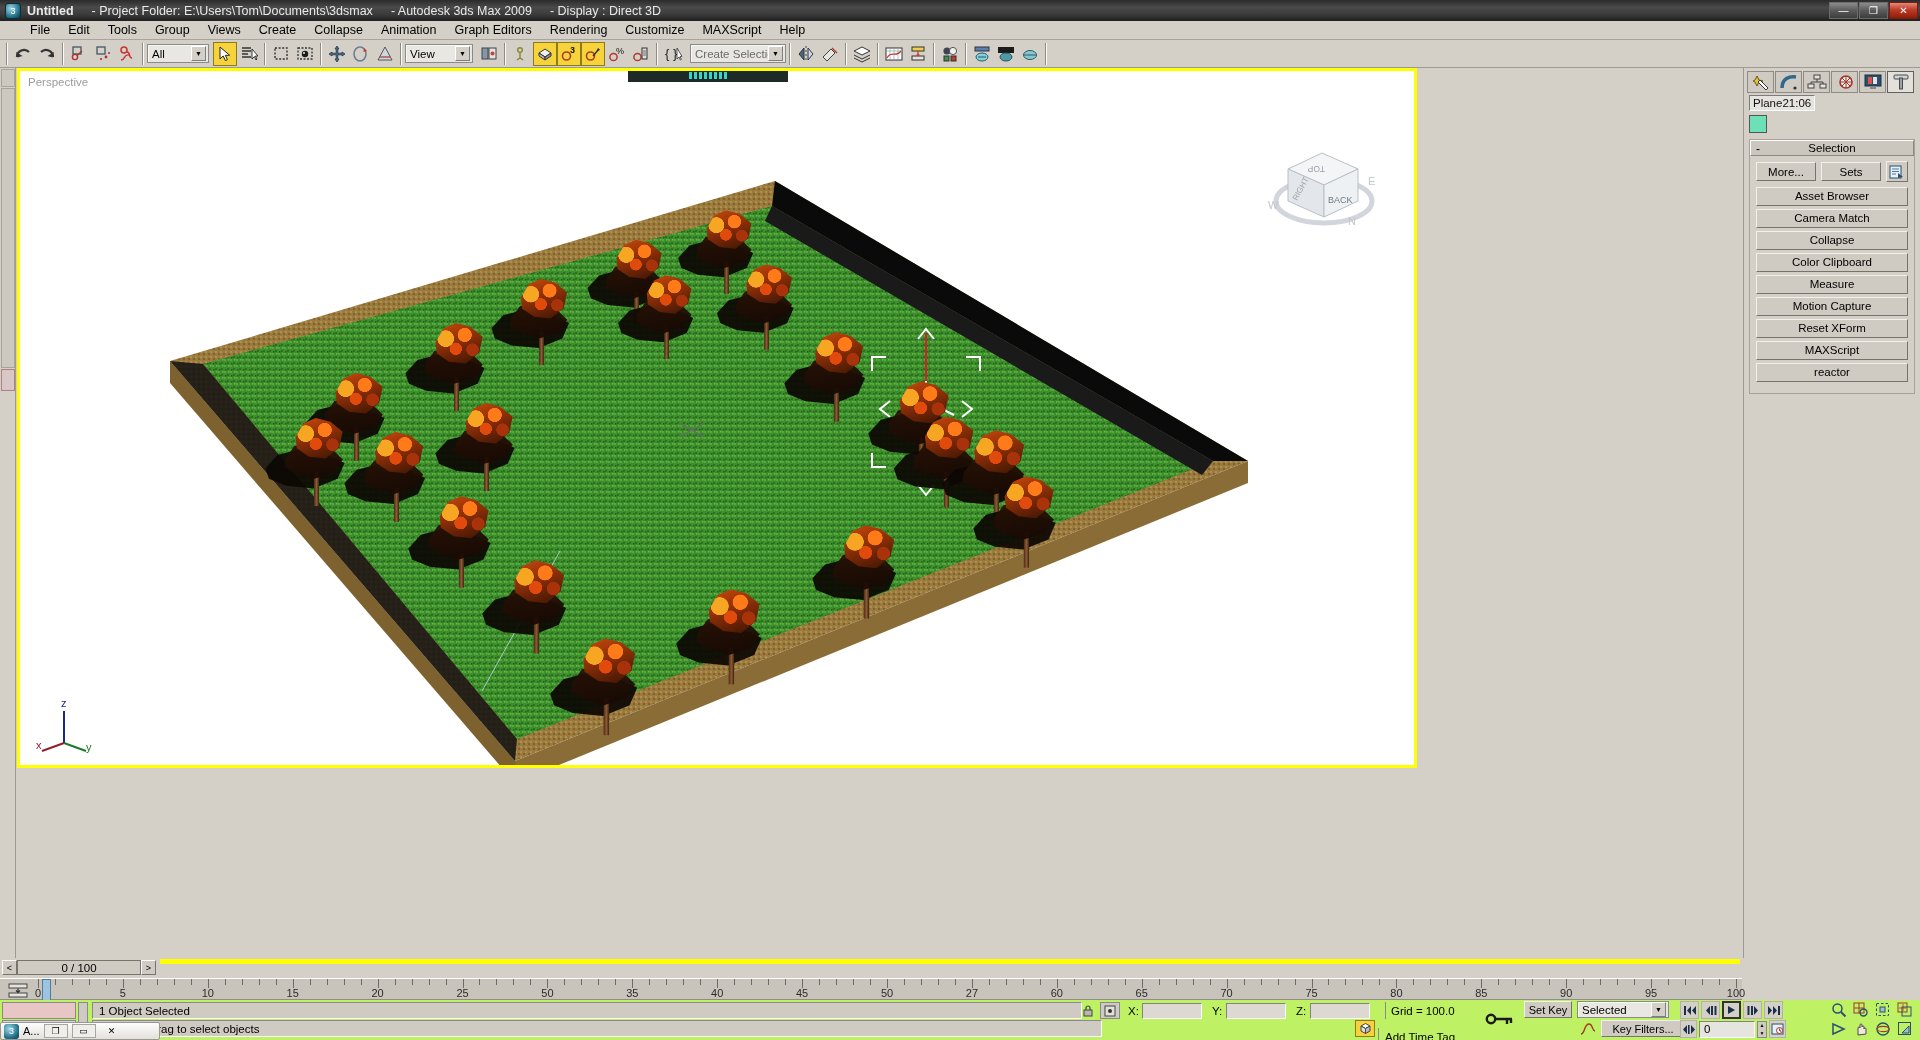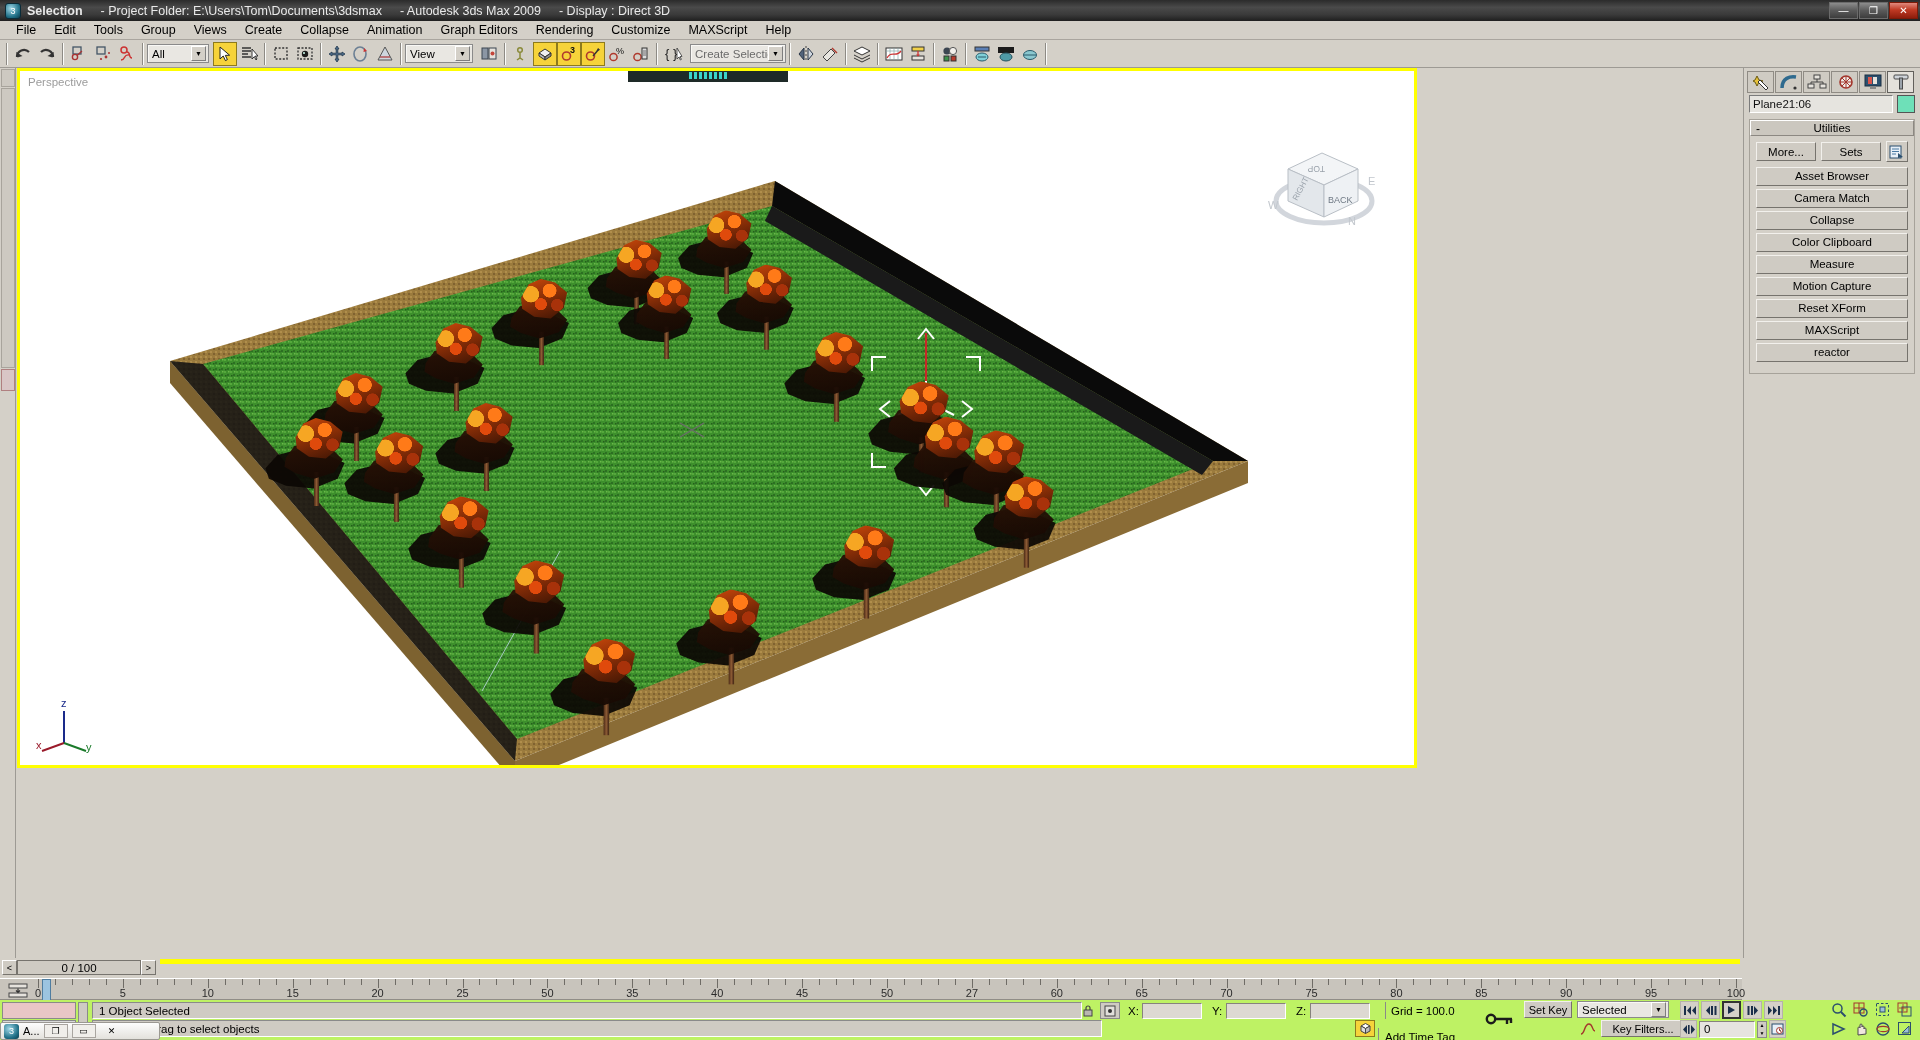--- a/index.html
+++ b/index.html
@@ -17,21 +17,21 @@
   .tb-seg { white-space:nowrap; }
   #tb-title { font-weight:bold; margin-right:18px;}
   #win-ctrl { position:absolute; right:2px; top:2px; display:flex; gap:1px; }
   .wbtn { width:29px; height:17px; display:flex; align-items:center; justify-content:center;
     border:1px solid #6b6b6b; font-size:10px; color:#fff;
     background:linear-gradient(180deg,#8c8c8c,#5a5a5a 50%,#3d3d3d); }
   .wbtn.close { background:linear-gradient(180deg,#e08a7e,#c03a24 45%,#8e1d0c); border-color:#7d1a08; }
 
   
   #menubar { position:absolute; left:0; top:21px; width:1920px; height:19px;
-    background:#d4d0c8; display:flex; align-items:center; padding-left:7px;
+    background:#d4d0c8; display:flex; align-items:center; padding-left:21px;
     border-bottom:1px solid #a9a59e; }
   .menu-item { padding:2px 9px; font-size:12.5px; color:#000; }
 
   
   #toolbar { position:absolute; left:0; top:40px; width:1920px; height:28px;
     background:#d4d0c8; border-bottom:1px solid #9d9a94;
     display:flex; align-items:center; padding-left:3px; }
   .tbtn { width:24px; height:24px; margin:0 0px; display:flex; align-items:center;
     justify-content:center; border:1px solid transparent; position:relative; }
   .tbtn.on { background:#f6d33a; border:1px solid #8d7a1c; }
@@ -82,21 +82,21 @@
      background:linear-gradient(170deg,#2a1206,#140803); opacity:.95;
      clip-path: polygon(6% 40%,20% 10%,48% 2%,78% 14%,98% 44%,84% 76%,52% 92%,22% 78%,4% 62%); }
 
   
   #cmdpanel { position:absolute; left:1743px; top:68px; width:177px; height:890px;
      background:#d4d0c8; border-left:1px solid #9d9a94; }
   #cp-tabs { display:flex; align-items:center; height:25px; padding:2px 1px 0 3px; gap:1px; }
   .cptab { width:27px; height:22px; border:1px solid #8f8b84; background:#cfcbc3;
      display:flex;align-items:center;justify-content:center; }
   .cptab.active { background:#e4e1db; border-color:#62605c; }
-  #cp-name-row { display:flex; align-items:flex-start; gap:4px; padding:2px 5px 3px 5px; }
+  #cp-name-row { display:flex; align-items:flex-start; gap:4px; padding:2px 5px 3px 5px;flex-direction:column; }
   #cp-objname { flex:1; height:18px; background:#e6e4df; border:1px solid #7b7b7b;
      border-right-color:#fff; border-bottom-color:#fff; font-size:11.5px; padding:1px 3px;
      color:#111; display:flex; align-items:center; }
   #cp-color { width:18px; height:18px; background:#6ee0b8; border:1px solid #555; }
   #roll { margin:3px 5px 0 5px; border:1px solid #a6a29a; background:#d4d0c8; }
   #roll-head { height:16px; background:#cbc7bf; border:1px solid #fff; border-right-color:#8c8882;
      border-bottom-color:#8c8882; display:flex; align-items:center; justify-content:center;
      position:relative; font-size:11.5px; }
   #roll-head .minus { position:absolute; left:5px; top:1px; font-size:12px; }
   #roll-body { padding:5px 6px 8px 6px; }
@@ -195,21 +195,21 @@
      background:linear-gradient(180deg,#fdfdfd,#e3e1dc); border:1px solid #9b9892;
      border-radius:2px; display:flex; align-items:center; padding:0 3px; gap:4px; }
   .tbk { width:24px; height:14px; border:1px solid #a9a5a0; background:#f0eeea;
      display:flex; align-items:center; justify-content:center; font-size:9px; }
 </style>
 </head>
 <body>
 
 <div id="titlebar">
   <div id="app-logo">3</div>
-  <span id="tb-title" class="tb-seg">Selection</span>
+  <span id="tb-title" class="tb-seg">Untitled</span>
   <span class="tb-seg" style="margin-right:18px">- Project Folder: E:\Users\Tom\Documents\3dsmax</span>
   <span class="tb-seg" style="margin-right:18px">- Autodesk 3ds Max  2009</span>
   <span class="tb-seg">- Display : Direct 3D</span>
   <div id="win-ctrl">
     <div class="wbtn">—</div>
     <div class="wbtn">❐</div>
     <div class="wbtn close">✕</div>
   </div>
 </div>
 
@@ -736,21 +736,21 @@
   </div>
 
   <div id="cp-name-row">
     <div id="cp-objname">Plane21:06</div>
     <div id="cp-color"></div>
   </div>
 
   <div id="roll">
     <div id="roll-head">
       <span class="minus">-</span>
-      <span>Utilities</span>
+      <span>Selection</span>
     </div>
     <div id="roll-body">
       <div class="rowbtns">
         <div class="p-btn">More...</div>
         <div class="p-btn">Sets</div>
         <div class="p-icon-btn">
           <svg width="16" height="14" viewBox="0 0 16 14">
               <rect x="1" y="1" width="11" height="12" fill="#e8f0f8" stroke="#2b4f6e"></rect>
               <path d="M3 4 h7 M3 6.5 h7 M3 9 h4" stroke="#4a7aa3" stroke-width="1"></path>
               <path d="M9 8 l5 4 -5 1 z" fill="#2b4f6e"></path>

